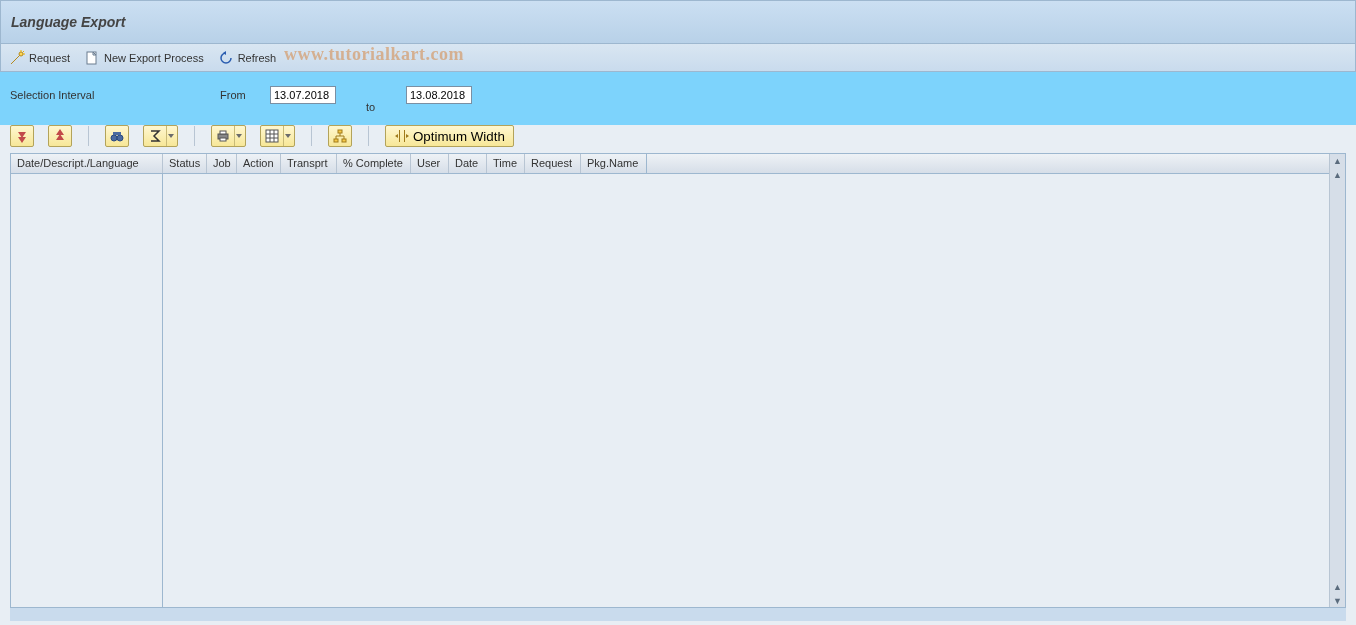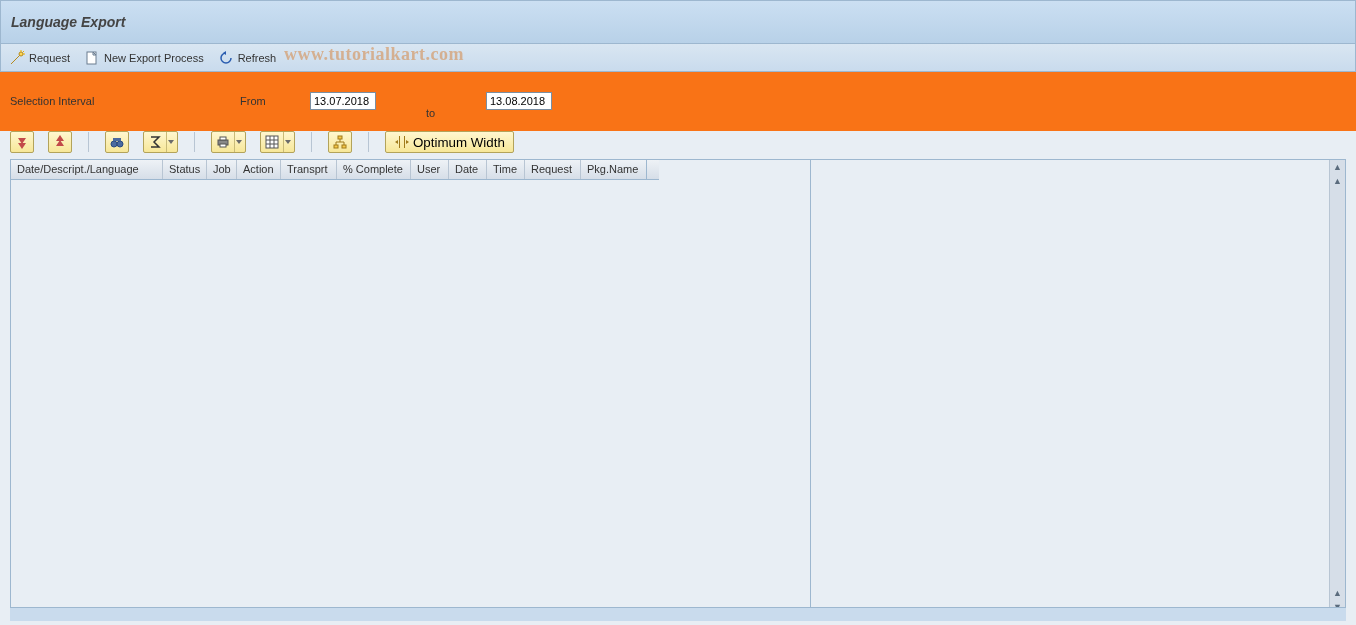--- a/index.html
+++ b/index.html
@@ -43,23 +43,23 @@
     gap: 4px;
     cursor: pointer;
   }
   .icon16 {
     width: 16px; height: 16px;
     display: inline-flex; align-items: center; justify-content: center;
   }
   .selection-row {
     display: flex;
     align-items: center;
-    padding: 10px 10px 12px 10px;
-    gap: 20px;
-    background: #f97316;
+    padding: 4px 10px 12px 10px;
+    gap: 0;
+    background: #7dd3fc;
   }
   .selection-row .lbl { width: 210px; }
   .selection-row .flbl { width: 50px; }
   .selection-row input {
     width: 66px; height: 18px;
     border: 1px solid #7a8fa3;
     background: #fff;
     font-family: inherit; font-size: 11px;
     padding: 0 3px;
     text-align: left;
@@ -112,21 +112,21 @@
   }
   .grid-header .col {
     border-right: 1px solid #b8c5d3;
     padding: 3px 6px;
     white-space: nowrap;
     overflow: hidden;
   }
   .grid-body-outer {
     flex: 1;
     display: flex;
-    flex-direction: row;
+    flex-direction: column;
     position: relative;
     overflow: hidden;
   }
   .grid-body-row {
     flex: 1; display: flex;
   }
   .left-pane {
     border-right: 1px solid #9db7cf;
     background: #e8eef4;
   }

